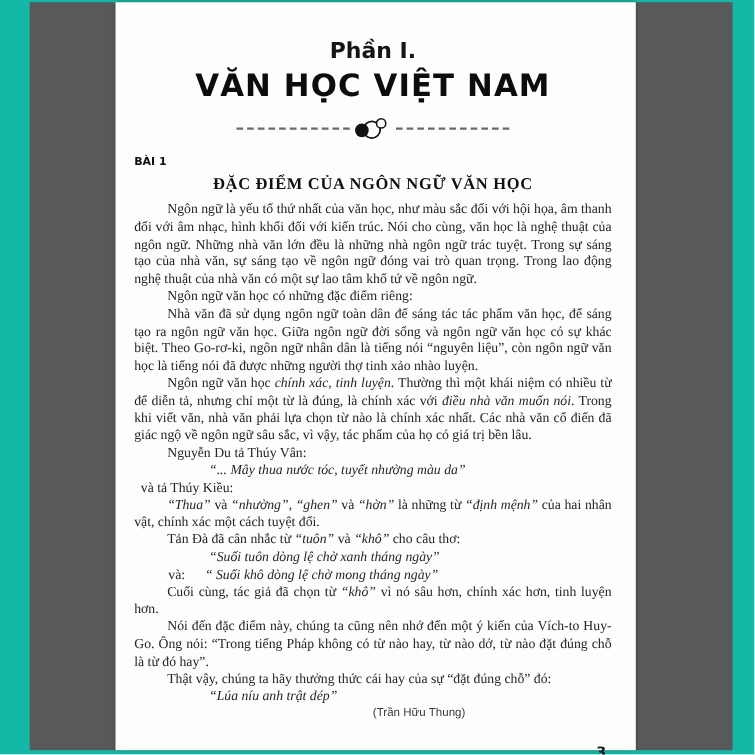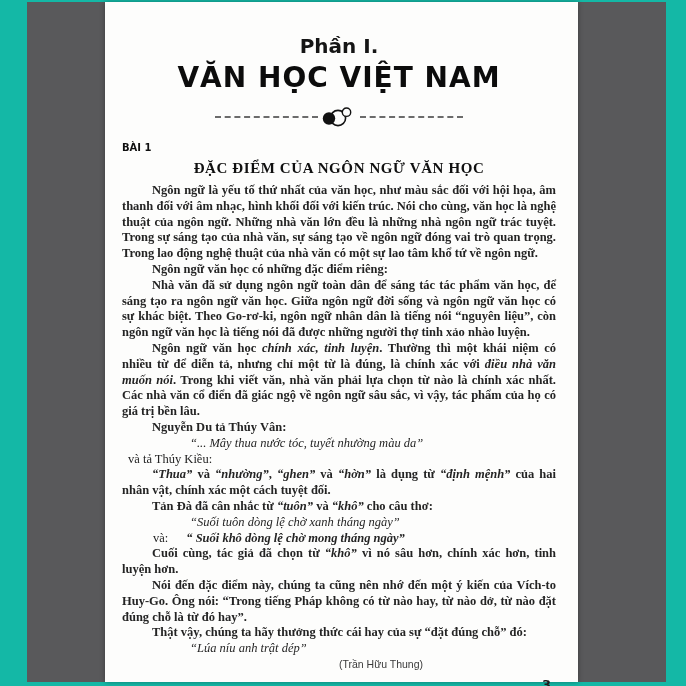--- a/index.html
+++ b/index.html
@@ -82,30 +82,30 @@
     letter-spacing: 0.6px;
     color: #101010;
   }
   .body-text {
     margin-top: 6px;
     font-size: 12.5px;
     line-height: 15.8px;
     text-align: justify;
   }
   .body-text p { margin: 0; }
-  .ind { text-indent: 30px; font-weight: bold; }
+  .ind { text-indent: 30px; }
   .ind-sm { text-indent: 6px; }
   .i { font-style: italic; }
   .quote {
     padding-left: 68px;
     font-style: italic;
     text-align: left;
   }
   .va-line { padding-left: 31px; text-align: left; }
-  .va-line .quote-inline { margin-left: 18px; font-style: italic; font-weight: bold; }
+  .va-line .quote-inline { margin-left: 18px; font-style: italic; }
   .attribution {
     margin-top: 0px;
     text-align: center;
     position: relative;
     left: 42px;
     font-family: "Liberation Sans", sans-serif;
     font-size: 10.5px;
     color: #3a3a3a;
   }
   .page-number {
@@ -143,21 +143,21 @@
         <div class="lesson-title">ĐẶC ĐIỂM CỦA NGÔN NGỮ VĂN HỌC</div>
 
         <div class="body-text">
           <p class="ind">Ngôn ngữ là yếu tố thứ nhất của văn học, như màu sắc đối với hội họa, âm thanh đối với âm nhạc, hình khối đối với kiến trúc. Nói cho cùng, văn học là nghệ thuật của ngôn ngữ. Những nhà văn lớn đều là những nhà ngôn ngữ trác tuyệt. Trong sự sáng tạo của nhà văn, sự sáng tạo về ngôn ngữ đóng vai trò quan trọng. Trong lao động nghệ thuật của nhà văn có một sự lao tâm khổ tứ về ngôn ngữ.</p>
           <p class="ind">Ngôn ngữ văn học có những đặc điểm riêng:</p>
           <p class="ind">Nhà văn đã sử dụng ngôn ngữ toàn dân để sáng tác tác phẩm văn học, để sáng tạo ra ngôn ngữ văn học. Giữa ngôn ngữ đời sống và ngôn ngữ văn học có sự khác biệt. Theo Go-rơ-ki, ngôn ngữ nhân dân là tiếng nói “nguyên liệu”, còn ngôn ngữ văn học là tiếng nói đã được những người thợ tinh xảo nhào luyện.</p>
           <p class="ind"><span>Ngôn ngữ văn học </span><span class="i">chính xác, tinh luyện</span><span>. Thường thì một khái niệm có nhiều từ để diễn tả, nhưng chỉ một từ là đúng, là chính xác với </span><span class="i">điều nhà văn muốn nói</span><span>. Trong khi viết văn, nhà văn phải lựa chọn từ nào là chính xác nhất. Các nhà văn cổ điển đã giác ngộ về ngôn ngữ sâu sắc, vì vậy, tác phẩm của họ có giá trị bền lâu.</span></p>
           <p class="ind">Nguyễn Du tả Thúy Vân:</p>
           <p class="quote">“... Mây thua nước tóc, tuyết nhường màu da”</p>
           <p class="ind-sm">và tả Thúy Kiều:</p>
-          <p class="ind"><span class="i">“Thua”</span><span> và </span><span class="i">“nhường”</span><span>, </span><span class="i">“ghen”</span><span> và </span><span class="i">“hờn”</span><span> là dụng từ </span><span class="i">“định mệnh”</span><span> của hai nhân vật, chính xác một cách tuyệt đối.</span></p>
+          <p class="ind"><span class="i">“Thua”</span><span> và </span><span class="i">“nhường”</span><span>, </span><span class="i">“ghen”</span><span> và </span><span class="i">“hờn”</span><span> là những từ </span><span class="i">“định mệnh”</span><span> của hai nhân vật, chính xác một cách tuyệt đối.</span></p>
           <p class="ind"><span>Tản Đà đã cân nhắc từ </span><span class="i">“tuôn”</span><span> và </span><span class="i">“khô”</span><span> cho câu thơ:</span></p>
           <p class="quote">“Suối tuôn dòng lệ chờ xanh tháng ngày”</p>
           <p class="va-line"><span>và:</span><span class="quote-inline">“ Suối khô dòng lệ chờ mong tháng ngày”</span></p>
           <p class="ind"><span>Cuối cùng, tác giả đã chọn từ </span><span class="i">“khô”</span><span> vì nó sâu hơn, chính xác hơn, tinh luyện hơn.</span></p>
           <p class="ind">Nói đến đặc điểm này, chúng ta cũng nên nhớ đến một ý kiến của Vích-to Huy-Go. Ông nói: “Trong tiếng Pháp không có từ nào hay, từ nào dở, từ nào đặt đúng chỗ là từ đó hay”.</p>
           <p class="ind">Thật vậy, chúng ta hãy thưởng thức cái hay của sự “đặt đúng chỗ” đó:</p>
           <p class="quote">“Lúa níu anh trật dép”</p>
           <p class="attribution">(Trần Hữu Thung)</p>
         </div>
 

